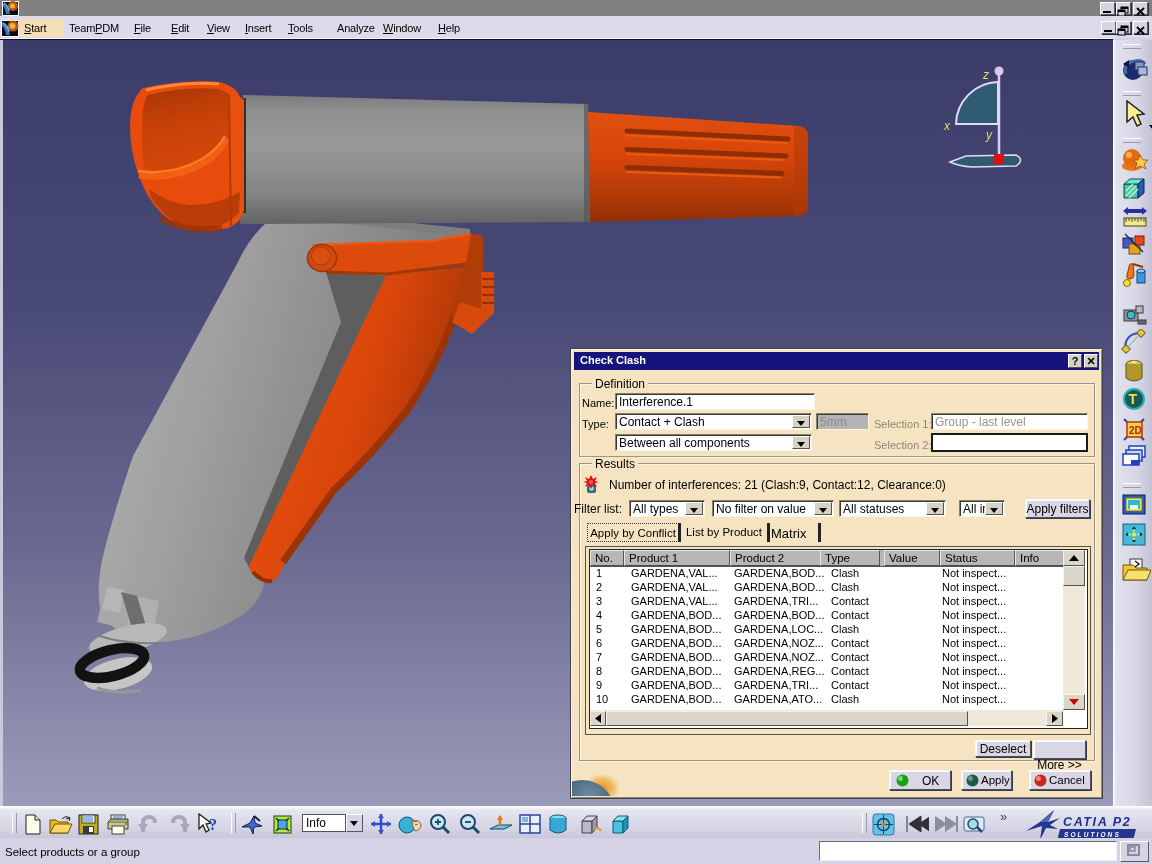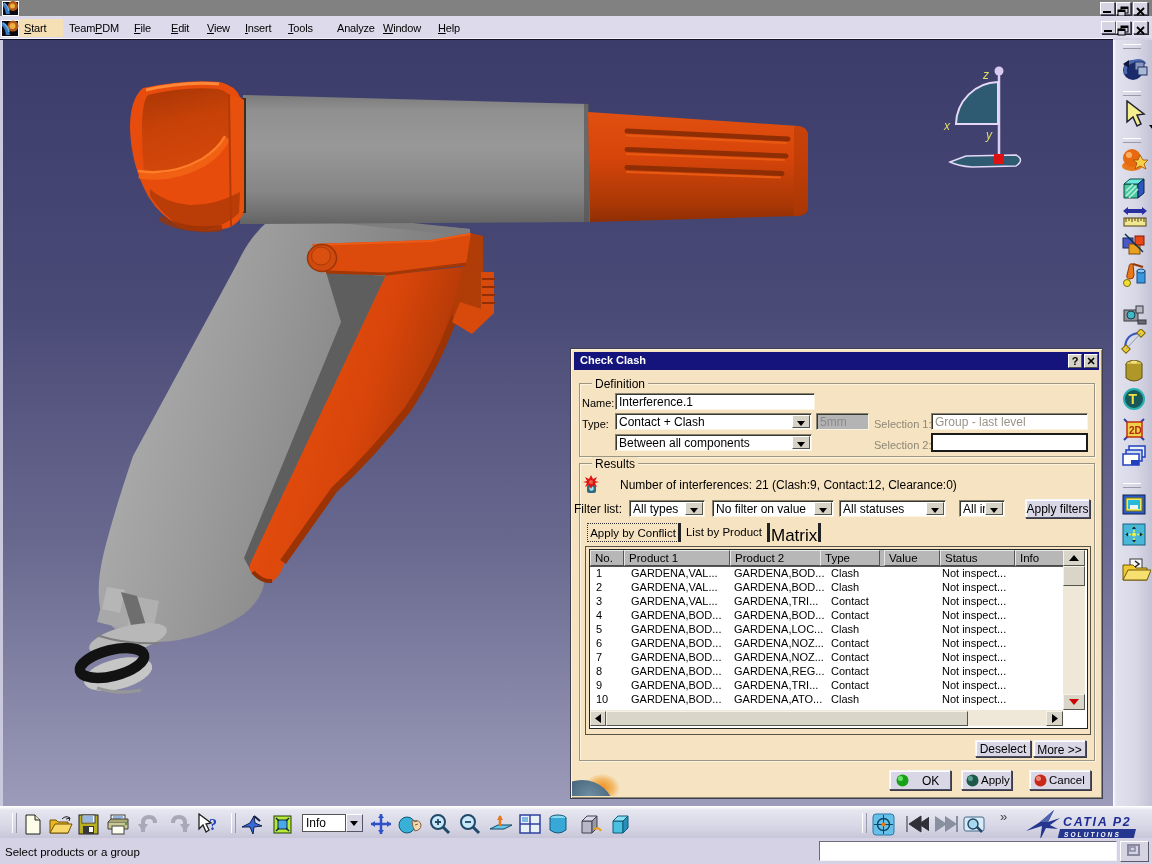--- a/index.html
+++ b/index.html
@@ -483,33 +483,33 @@
 
     <div class="abs gbox" style="left:8px;top:114px;width:514px;height:296px">
       <span class="glabel" style="left:12px">Results</span>
     </div>
     <svg class="abs" style="left:12px;top:126px" width="17" height="19">
         <rect x="4" y="10" width="9" height="8" rx="2" fill="#2e6a80"></rect>
         <circle cx="8.5" cy="13.5" r="2.2" fill="#a0e8f0"></circle>
         <path d="M8,0 L10,4 L14,2 L12,6 L16,7 L12,8 L14,12 L10,10 L8,14 L6,10 L2,12 L4,8 L0,7 L4,6 L2,2 L6,4 Z" fill="#dd1515"></path>
         <circle cx="8" cy="7" r="2" fill="#f06048"></circle>
       </svg>
-    <span class="abs" style="left:49px;top:129px">Number of interferences: 21 (Clash:9, Contact:12, Clearance:0)</span>
+    <span class="abs" style="left:38px;top:129px">Number of interferences: 21 (Clash:9, Contact:12, Clearance:0)</span>
     <span class="abs" style="left:3px;top:153px">Filter list:</span>
     <div class="abs fld combo" style="left:58px;top:151px;width:76px;height:17px">All types<div class="arrowbtn"></div></div>
     <div class="abs fld combo" style="left:141px;top:151px;width:122px;height:17px">No filter on value<div class="arrowbtn"></div></div>
     <div class="abs fld combo" style="left:268px;top:151px;width:107px;height:17px">All statuses<div class="arrowbtn"></div></div>
     <div class="abs fld combo" style="left:388px;top:151px;width:46px;height:17px">All info<div class="arrowbtn"></div></div>
     <div class="abs dbtn" style="left:454px;top:150px;width:65px;height:19px;padding-top:2px">Apply filters</div>
 
     <div class="abs" style="left:16px;top:174px;width:92px;height:19px;border:1px dotted #333;font-size:11.5px;text-align:center;padding-top:3px;box-sizing:border-box">Apply by Conflict</div>
     <div class="abs" style="left:107px;top:174px;width:2.5px;height:19px;background:#222"></div>
     <div class="abs" style="left:113px;top:177px;width:80px;font-size:11.5px;text-align:center">List by Product</div>
     <div class="abs" style="left:196px;top:174px;width:2.5px;height:19px;background:#222"></div>
-    <div class="abs" style="left:200px;top:177px;width:46px;font-size:17px;text-align:right">Matrix</div>
+    <div class="abs" style="left:200px;top:177px;width:46px;font-size:13px;text-align:left">Matrix</div>
     <div class="abs" style="left:247px;top:174px;width:2.5px;height:19px;background:#222"></div>
 
     <div class="abs" style="left:14px;top:197px;width:504px;height:187px;border:1px solid #555347"></div>
 
     <div class="abs" id="tbl" style="left:18px;top:200px;width:497px;height:178px;border:1px solid #222;background:#fff;overflow:hidden">
       <div class="abs" style="left:0;top:0;width:473px;height:16px;background:#b7b7b7;border-bottom:1px solid #555"></div>
       <div class="hc" style="left:0px;width:34px">No.</div>
       <div class="hc" style="left:34px;width:106px">Product 1</div>
       <div class="hc" style="left:140px;width:97px">Product 2</div>
       <div class="hc" style="left:230px;width:60px">Type</div>
@@ -600,21 +600,21 @@
       <div class="abs sbtn" style="left:0px;top:161px;width:16px;height:15px"><svg width="14" height="13">
             <path d="M4,6.5 L10,2 L10,11 Z" fill="#000"></path>
           </svg></div>
       <div class="abs sbtn" style="left:16px;top:161px;width:362px;height:15px"></div>
       <div class="abs sbtn" style="left:456px;top:161px;width:17px;height:15px"><svg width="15" height="13">
             <path d="M11,6.5 L5,2 L5,11 Z" fill="#000"></path>
           </svg></div>
     </div>
 
     <div class="abs dbtn" style="left:404px;top:391px;width:56px;height:17px;padding-top:1px">Deselect</div>
-    <div class="abs dbtn" style="left:462px;top:391px;width:53px;height:17px;padding-top:2px">More &gt;&gt;</div>
+    <div class="abs dbtn" style="left:462px;top:391px;width:53px;height:17px;padding-top:17px">More &gt;&gt;</div>
     <div class="abs dbtn" style="left:318px;top:421px;width:62px;height:20px">
         <svg width="13" height="13" style="position:absolute;left:6px;top:3px">
           <circle cx="6.5" cy="6.5" r="6" fill="#18a018"></circle>
           <circle cx="4.5" cy="4.5" r="2.5" fill="#70e870" opacity="0.9"></circle>
         </svg>
         <span style="position:absolute;left:32px;top:3px">OK</span>
       </div>
     <div class="abs dbtn" style="left:390px;top:421px;width:51px;height:20px">
         <svg width="13" height="13" style="position:absolute;left:4px;top:3px">
           <circle cx="6.5" cy="6.5" r="6" fill="#1e5848"></circle>

